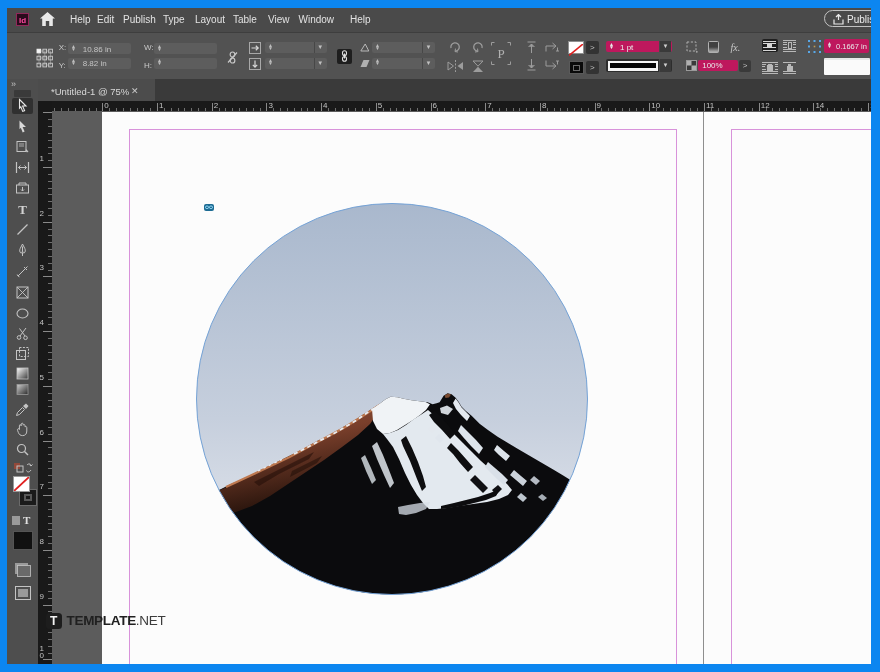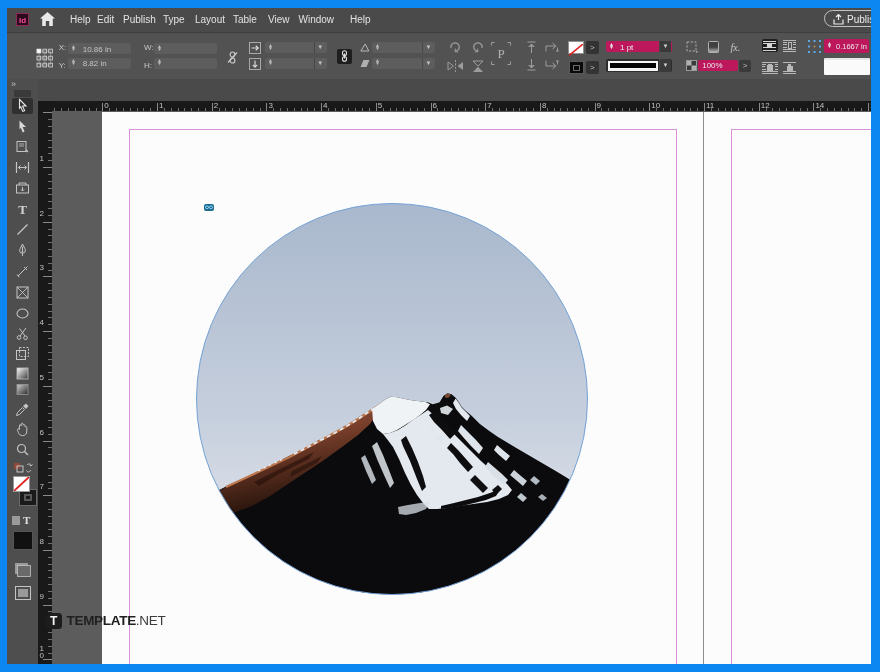--- a/index.html
+++ b/index.html
@@ -263,20 +263,25 @@
     <div class="abs" style="left:776px;top:27px;width:13px;height:13.5px;">
       <svg width="13" height="13.5" viewBox="0 0 13 13.5" shape-rendering="crispEdges">
           <g stroke="#b8b8b8" stroke-width="1">
             <path d="M0 1 L13 1 M0 10.6 L13 10.6 M0 12.8 L13 12.8"></path>
           </g>
           <rect x="3.5" y="4.5" width="6" height="5" fill="#b8b8b8"></rect>
           <rect x="5" y="2.8" width="3" height="2" fill="#b8b8b8"></rect>
         </svg>
     </div>
     <div class="abs" style="left:816.5px;top:25.4px;width:46px;height:16.7px;background:#fafafa;border-radius:1px;border-top:2.5px solid #e8e8e8;"></div>
+  </div>
+  <div id="tabbar">
+    <div class="abs" style="left:30.5px;top:0;width:117px;height:23px;background:#4c4c4c;"></div>
+    <span class="abs" style="left:44px;top:6.5px;font-size:9.5px;color:#d8d8d8;">*Untitled-1 @ 75%</span>
+    <span class="abs" style="left:124px;top:6.5px;font-size:9px;color:#c8c8c8;">✕</span>
   </div>
   <div id="dock">
     <span class="abs" style="left:4px;top:0px;font-size:9px;color:#c0c0c0;letter-spacing:-2px;">»</span>
     <div class="abs" style="left:6.7px;top:11px;width:17px;height:7px;background:#3a3a3a;border-radius:1px;"></div>
     <div class="abs" style="left:5px;top:18.5px;width:21px;height:16.5px;background:#303030;border-radius:2px;"></div>
     <svg class="abs" style="left:8px;top:19px" width="15" height="15" viewBox="0 0 15 15">
         <path d="M4.5 1.5 L11 8 L7.6 8 L9.6 12.6 L7.7 13.4 L5.8 8.8 L4.5 10.2 Z" fill="none" stroke="#e8e8e8" stroke-width="1.1"></path>
       </svg>
     <svg class="abs" style="left:8px;top:39.5px" width="15" height="15" viewBox="0 0 15 15">
         <path d="M4.5 1.5 L11 8 L7.6 8 L9.6 12.6 L7.7 13.4 L5.8 8.8 L4.5 10.2 Z" fill="#d8d8d8"></path>

